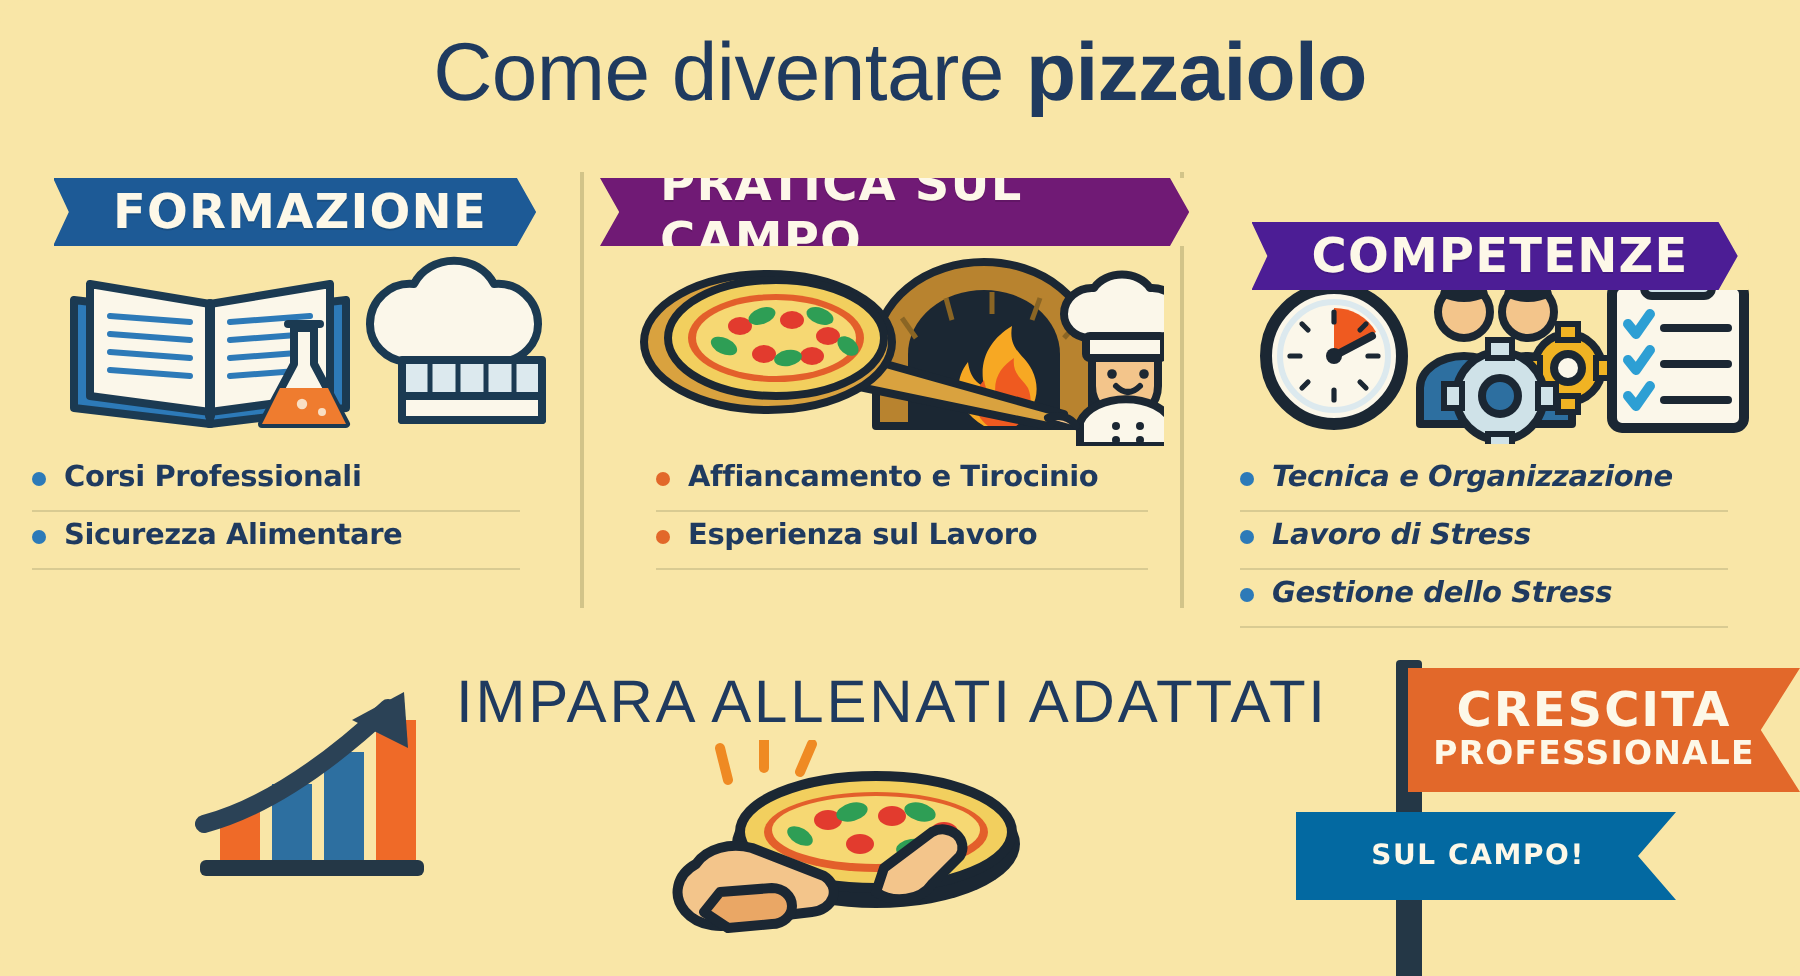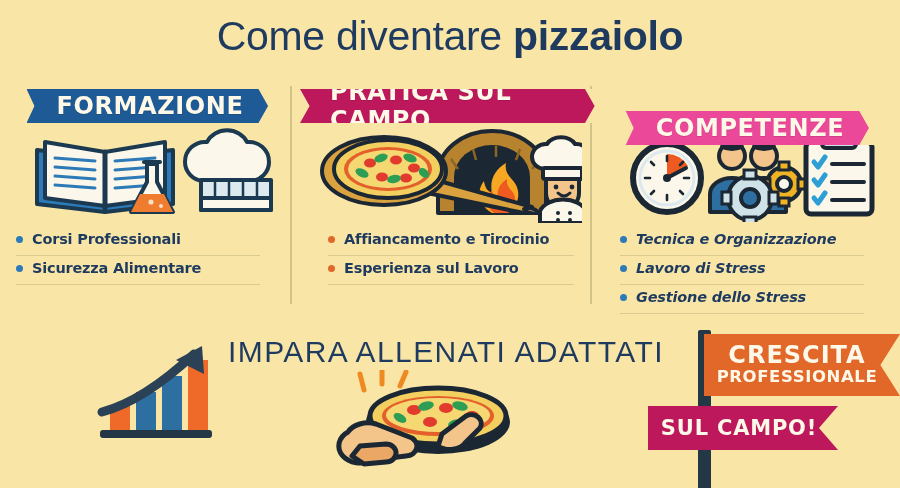--- a/index.html
+++ b/index.html
@@ -96,22 +96,22 @@
     position: absolute;
     right: -1px;
     top: 0;
     width: 16px;
     height: 34px;
     background: #f9e6a7;
     -webkit-clip-path: polygon(100% 0, 100% 100%, 0 100%, 60% 50%, 0 0);
     clip-path: polygon(100% 0, 100% 100%, 0 100%, 60% 50%, 0 0);
   }
   .ribbon.blue-dark { background: #1d5a96; }
-  .ribbon.orange    { background: #be185d; }
-  .ribbon.blue-mid  { background: #ec4899; margin-top: 44px; }
+  .ribbon.orange    { background: #701a75; }
+  .ribbon.blue-mid  { background: #4c1d95; margin-top: 44px; }
 
   
   .art {
     height: 96px;
     display: flex;
     align-items: center;
     justify-content: center;
     margin-top: 2px;
   }
 
@@ -232,22 +232,22 @@
   .flag-top .l2 {
     font-size: 16.5px;
     letter-spacing: 0.6px;
     line-height: 20px;
   }
   .flag-bottom {
     left: 8px;
     top: 84px;
     width: 190px;
     height: 44px;
-    background: #be185d;
-    font-size: 21px;
+    background: #0369a1;
+    font-size: 14px;
     letter-spacing: 0.8px;
     padding-right: 8px;
     box-sizing: border-box;
   }
   .flag-pole-front {
     position: absolute;
     left: 58px;
     top: 74px;
     width: 13px;
     height: 16px;

